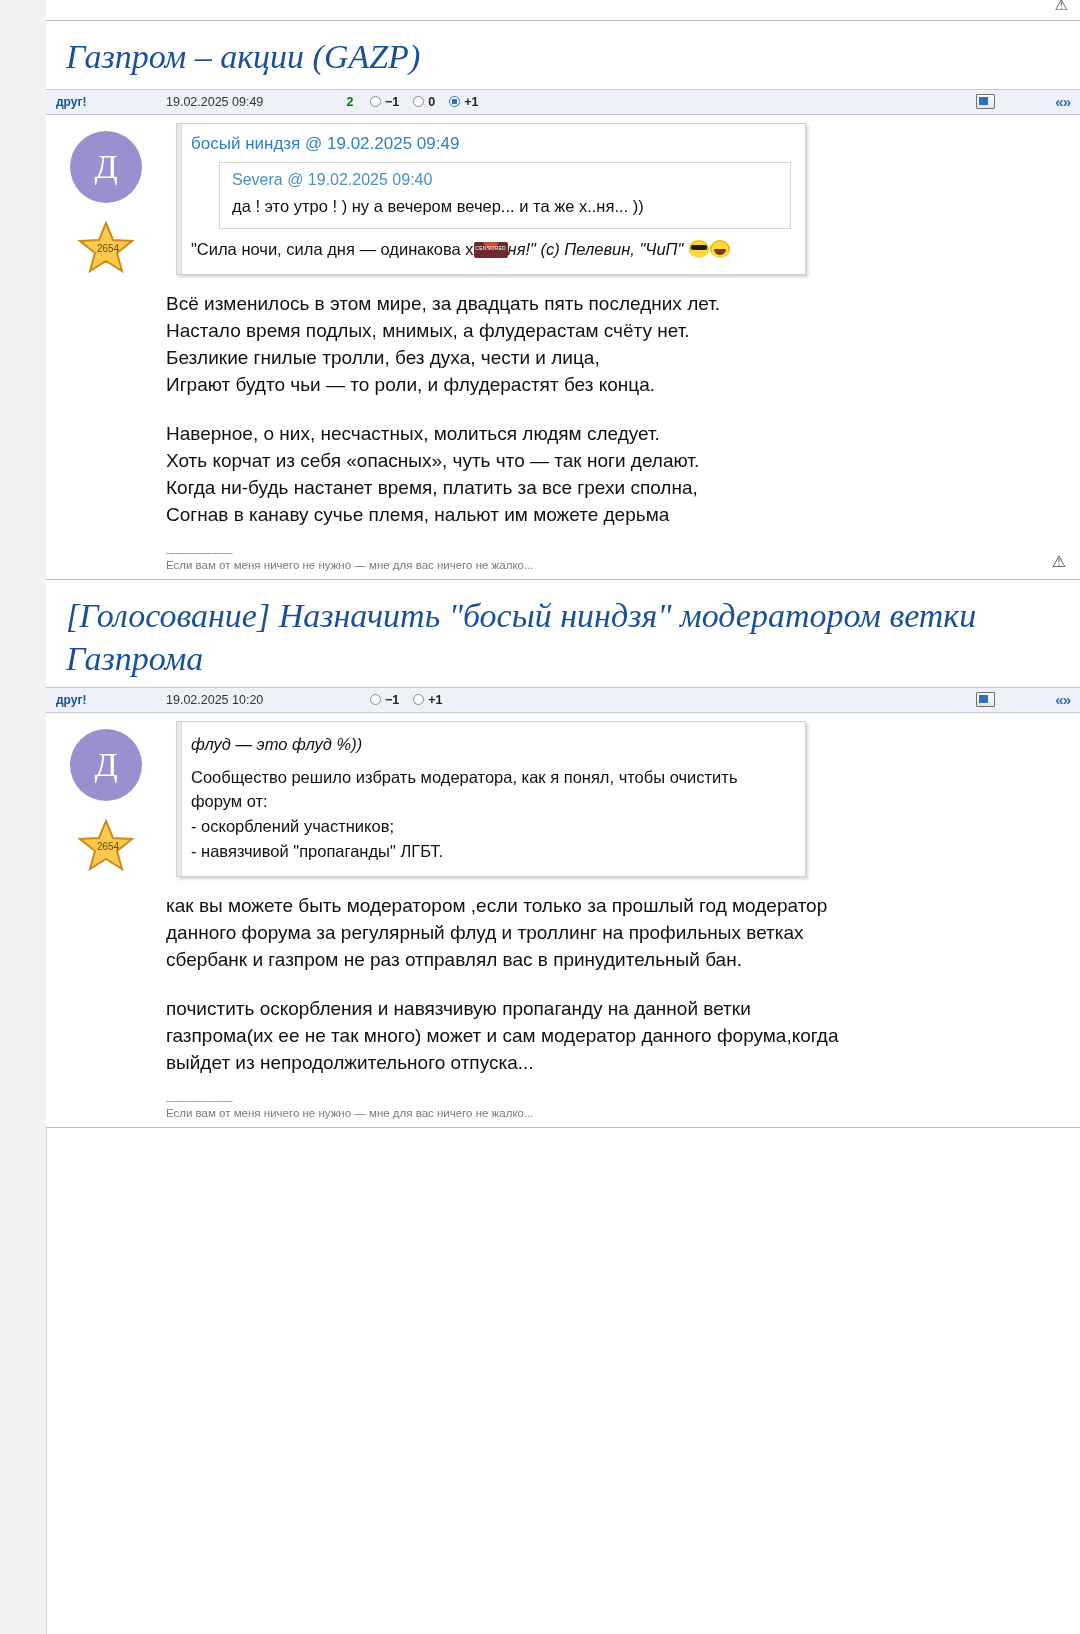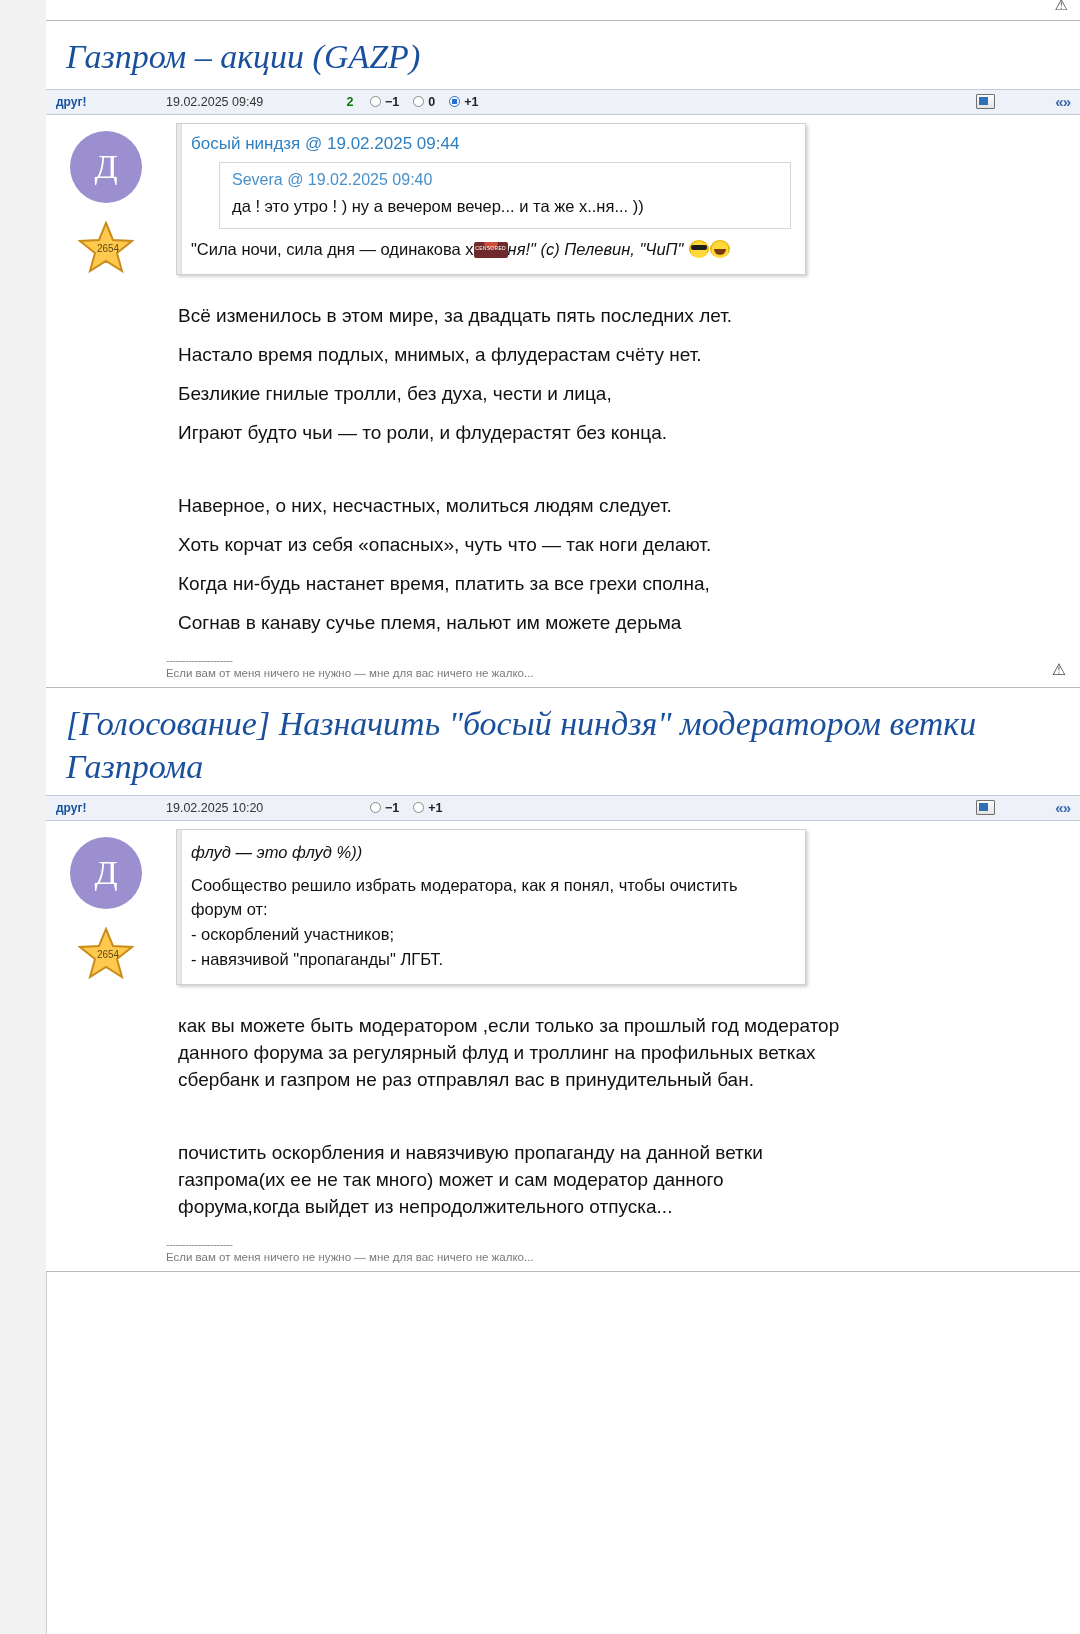--- a/index.html
+++ b/index.html
@@ -289,21 +289,21 @@
     border-radius: 0 0 8px 8px;
   }
 
   .post-text {
     font-size: 19px;
     color: #111;
     line-height: 1.42;
     padding: 6px 0 0 0;
     max-width: 690px;
   }
-  .post-text p { margin: 12px; }
+  .post-text p { margin: 0; }
   .post-text .spacer { height: 22px; }
 
   .sig {
     margin-top: 18px;
     padding-bottom: 8px;
   }
   .sig-rule {
     color: #8d8d8d;
     font-size: 11px;
     letter-spacing: -0.5px;
@@ -369,21 +369,21 @@
             <svg class="star-svg" width="56" height="54" viewBox="0 0 56 54">
               <polygon points="28,2 35,19 54,20 39,32 44,50 28,40 12,50 17,32 2,20 21,19" fill="#ffc94d" stroke="#c98b1a" stroke-width="2"></polygon>
             </svg>
             <div class="star-num">2654</div>
           </div>
         </div>
 
         <div class="post-main">
 
           <div class="quote-outer">
-            <div class="quote-head">босый ниндзя @ 19.02.2025 09:44</div>
+            <div class="quote-head">босый ниндзя @ 19.02.2025 09:49</div>
             <div class="quote-inner">
               <div class="quote-head">Severa @ 19.02.2025 09:40</div>
               <div class="quote-text">да ! это утро ! ) ну а вечером вечер... и та же х..ня... ))</div>
             </div>
             <div class="quote-body">
               <span>"Сила ночи, сила дня — одинакова х</span><span class="censored"></span><em>ня!" (с) Пелевин, "ЧиП"</em>
               <span class="emo emo-cool"></span><span class="emo emo-laugh"></span>
             </div>
           </div>
 

